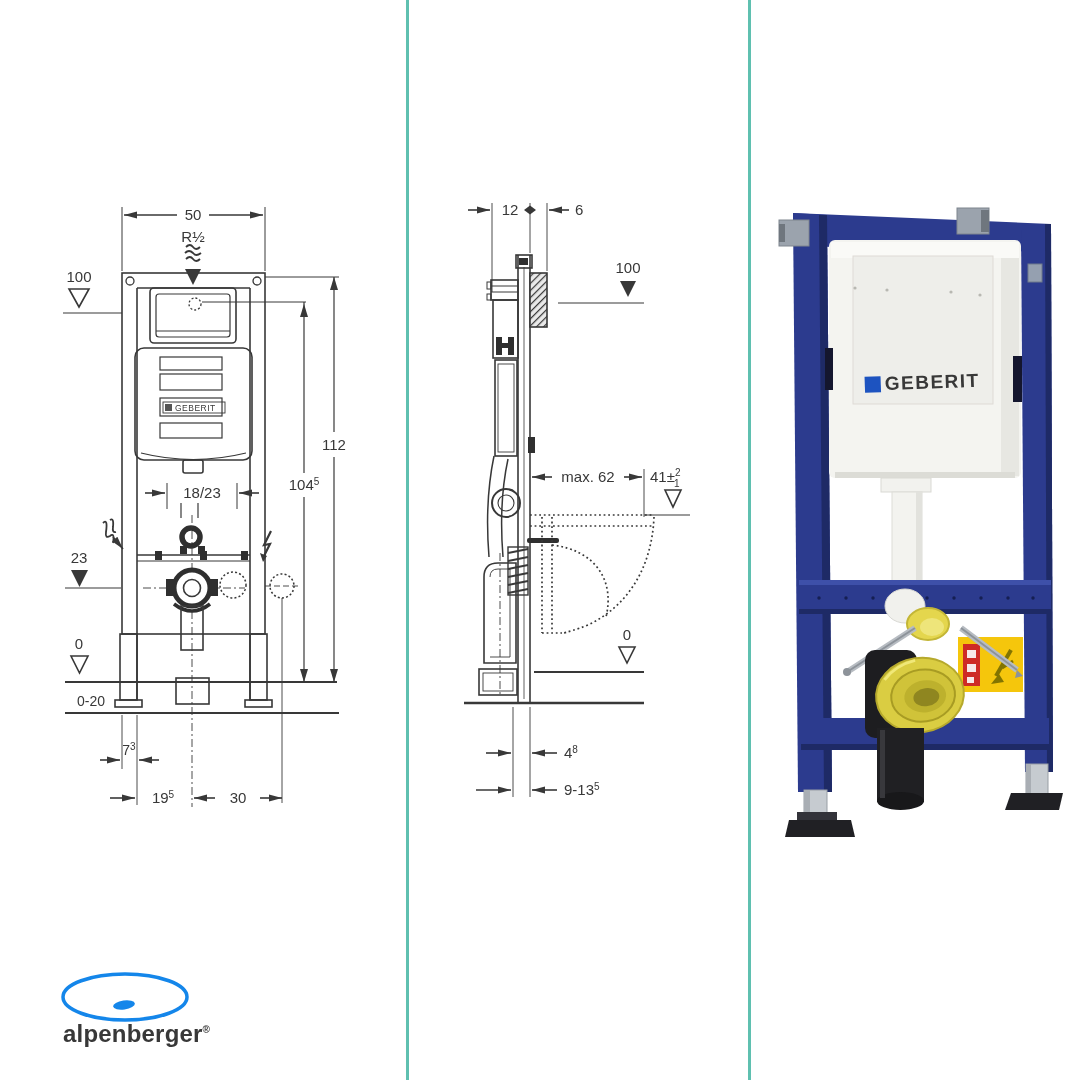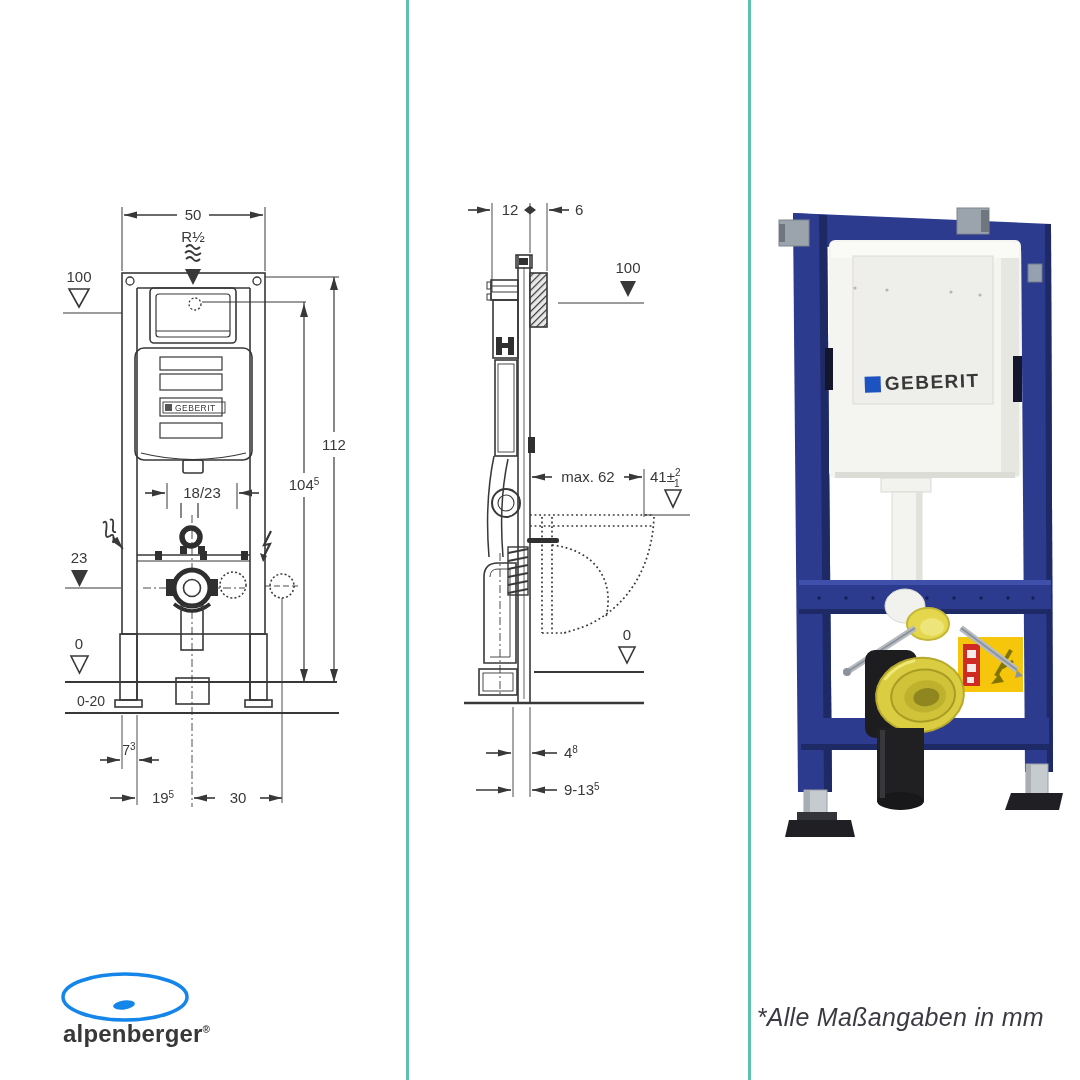--- a/index.html
+++ b/index.html
@@ -386,15 +386,14 @@
   </svg>
 
   <svg id="logo" width="160" height="95" viewBox="0 0 160 95">
     <ellipse cx="67" cy="35" rx="62" ry="23" fill="none" stroke="#1486ea" stroke-width="3.5"></ellipse>
     <ellipse cx="66" cy="43" rx="11" ry="4.5" fill="#1486ea" transform="rotate(-8 66 43)"></ellipse>
     <text x="5" y="80" font-size="24" font-weight="bold" fill="#1486ea" letter-spacing="0.2">
       <tspan>alpenberger</tspan><tspan dy="-9" font-size="10">®</tspan>
     </text>
   </svg>
 
-  <div id="footnote">*Alle Maßangaben in mm</div>
 
 </div>
 
 </body></html>

